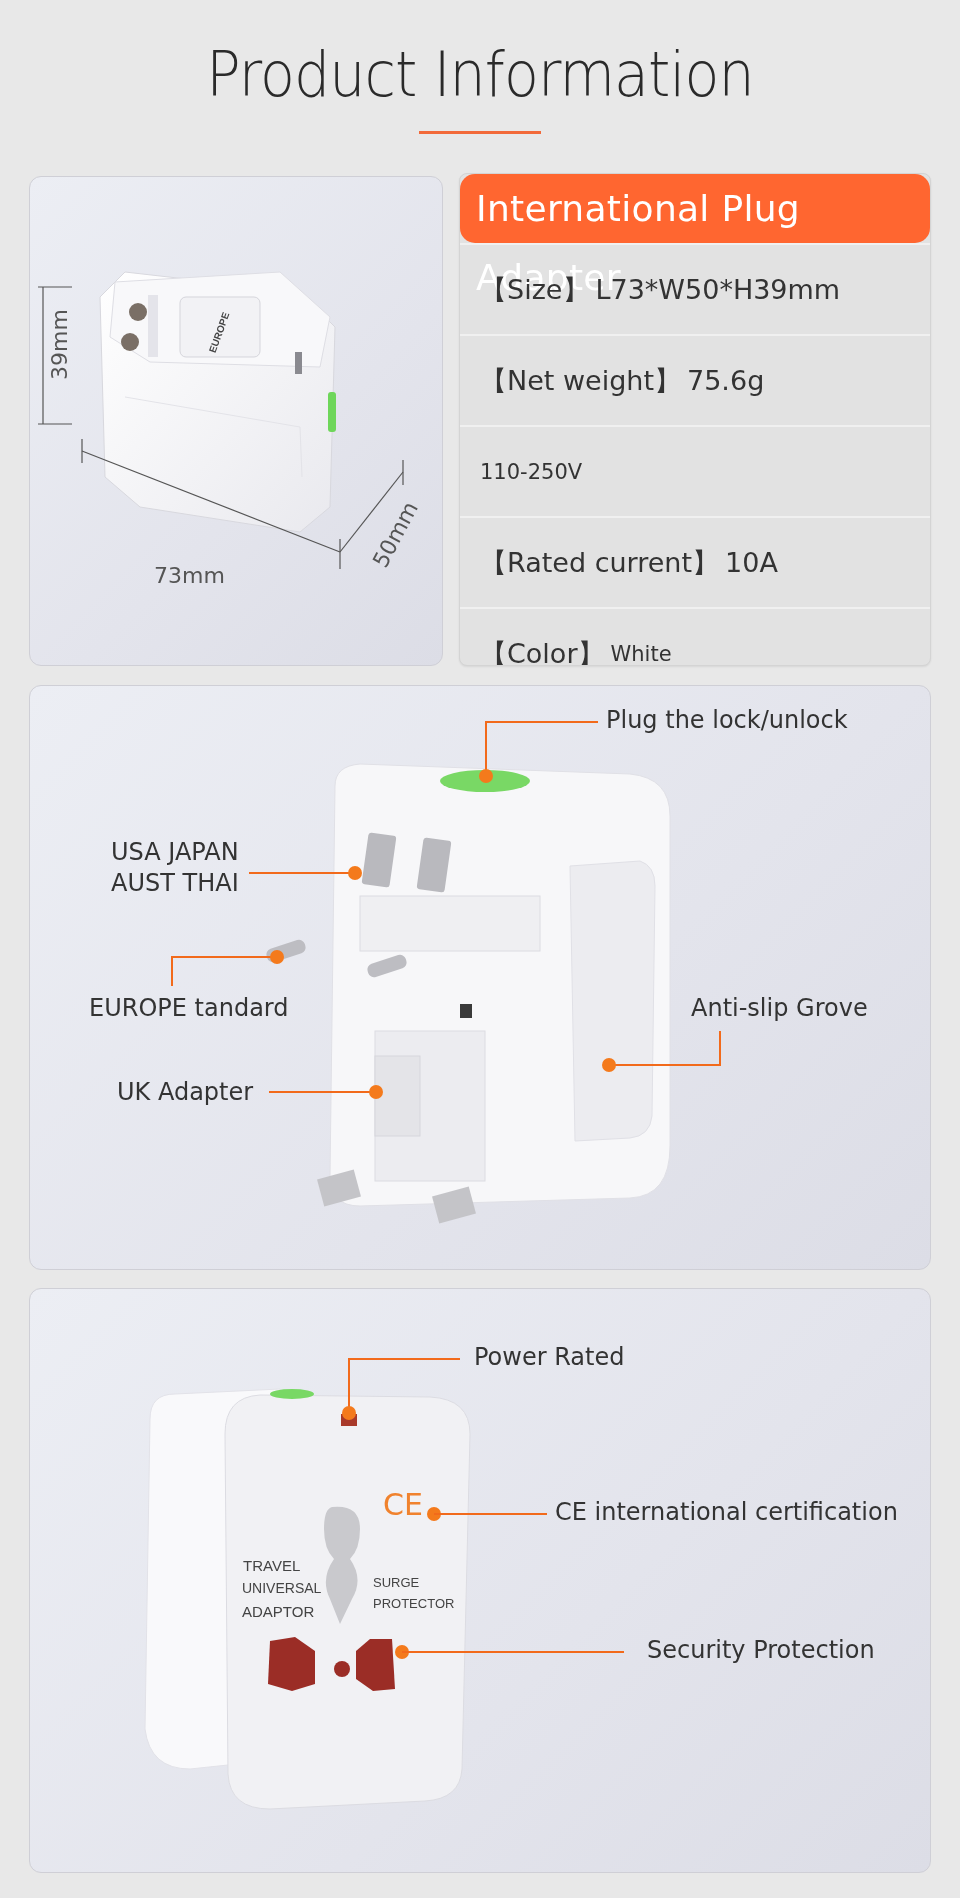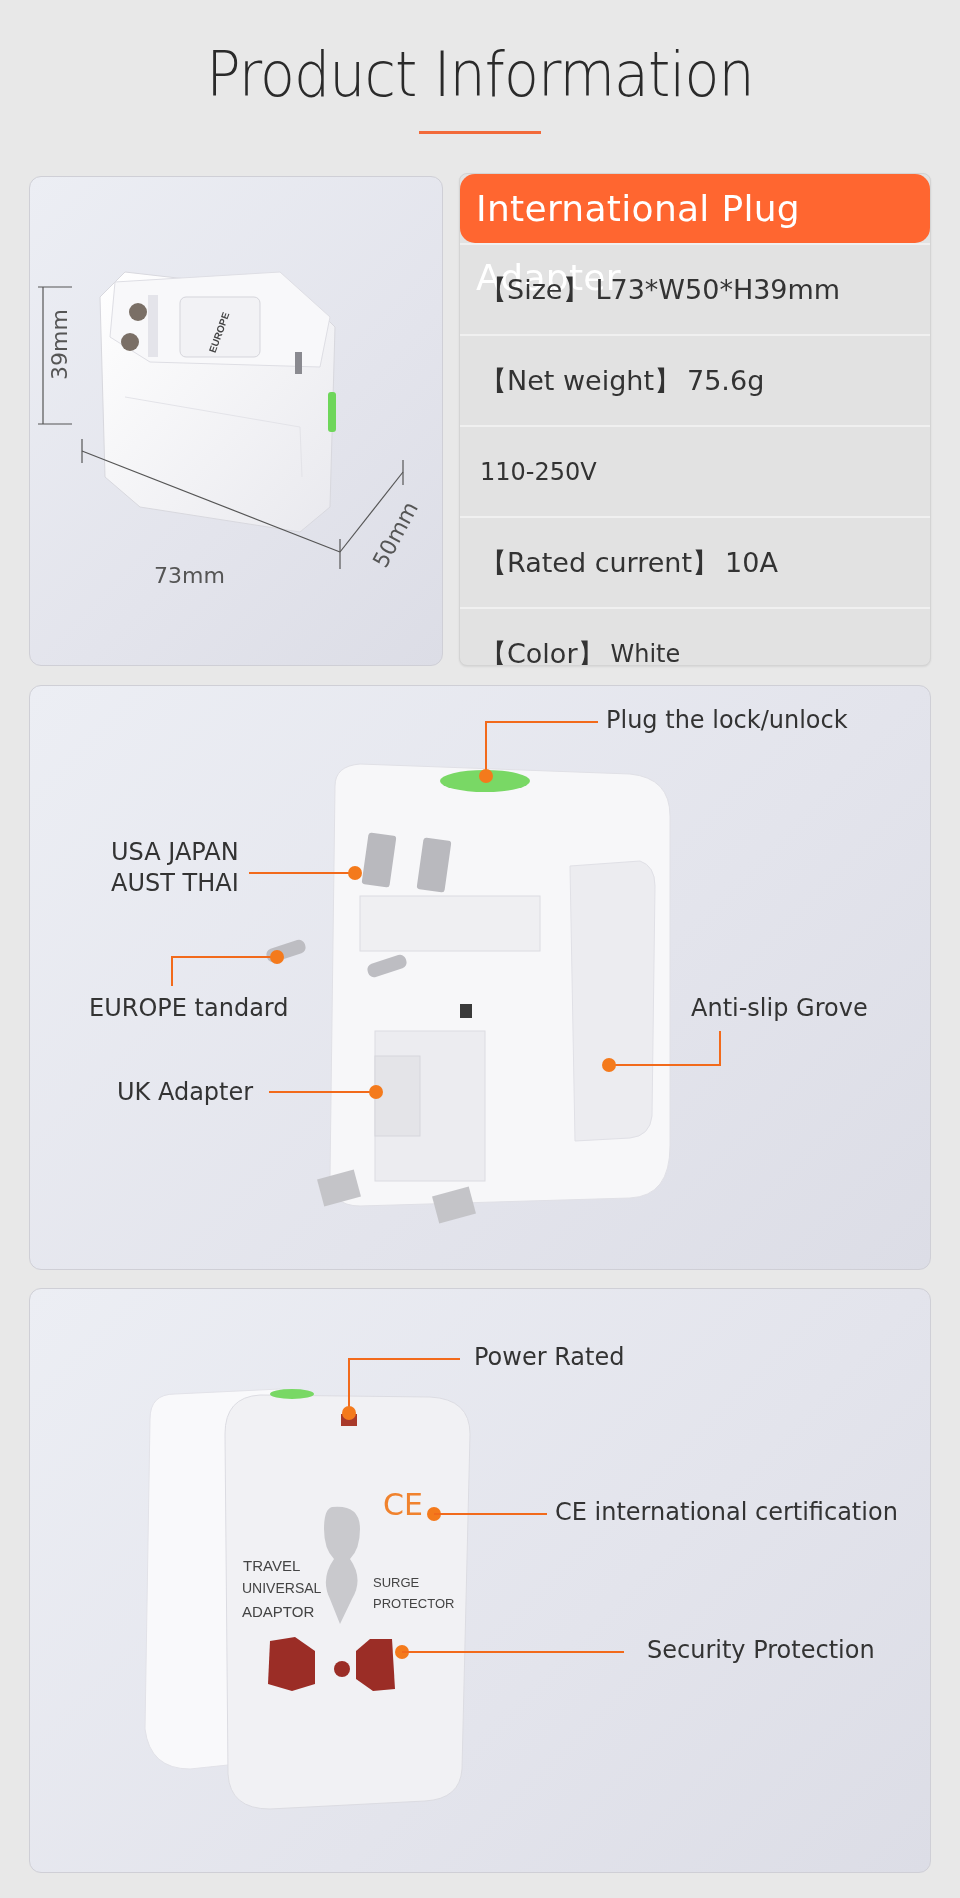--- a/index.html
+++ b/index.html
@@ -7,21 +7,21 @@
   body { position: relative; font-family: "Liberation Sans", sans-serif; color: #333; }
   .abs { position: absolute; }
   .title { left: 0; width: 960px; top: 38px; text-align: center; font-size: 62px; color: #2a2a2a; font-family: "DejaVu Sans", sans-serif; font-weight: 300; letter-spacing: -1px; transform: scaleX(0.92); }
   .underline { left: 419px; top: 131px; width: 122px; height: 3px; background: #f26a3a; }
   .card { border-radius: 12px; border: 1px solid #cfcfd6; background: linear-gradient(135deg, #eceef4 0%, #e3e4ec 60%, #dcdde6 100%); overflow: hidden; }
   .spec { left: 459px; top: 173px; width: 472px; height: 493px; border-radius: 8px; background: #e2e2e2; border: 1px solid #d4d4d4; overflow: hidden; box-shadow: 0 1px 2px rgba(0,0,0,0.08); }
   .spec-head { height: 69px; background: #ff6630; color: #fff; font-size: 36px; font-family: "DejaVu Sans", sans-serif; line-height: 69px; padding-left: 16px; letter-spacing: 0.3px; transform-origin: left; border-radius: 15px; }
   .spec-row { height: 91px; border-top: 2px solid #f0f0f0; display: flex; align-items: center; padding-left: 20px; font-size: 27px; color: #333; font-family: "DejaVu Sans", sans-serif; }
   .spec-row:first-of-type { border-top: none; }
   .spec-row .k { margin-right: 6px; }
-  .spec-row .v.small { font-size: 24px; }
+  .spec-row .v.small { font-size: 21px; }
   .callout-text { font-size: 24px; color: #333; font-family: "DejaVu Sans", sans-serif; white-space: nowrap; }
   .ln { background: #f26a1b; }
   .dot { width: 14px; height: 14px; border-radius: 50%; background: #f47a1c; }
   .dim-text { font-size: 22px; color: #555; font-family: "DejaVu Sans", sans-serif; }
 </style>
 </head>
 <body>
 
 <div class="abs title">Product Information</div>
 <div class="abs underline"></div>

